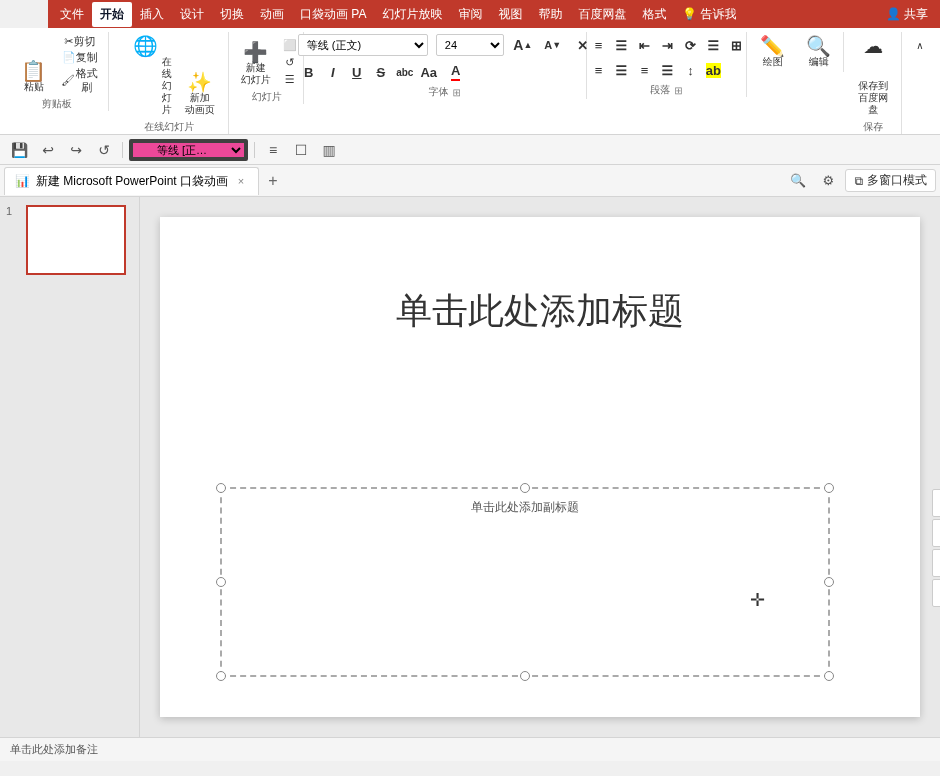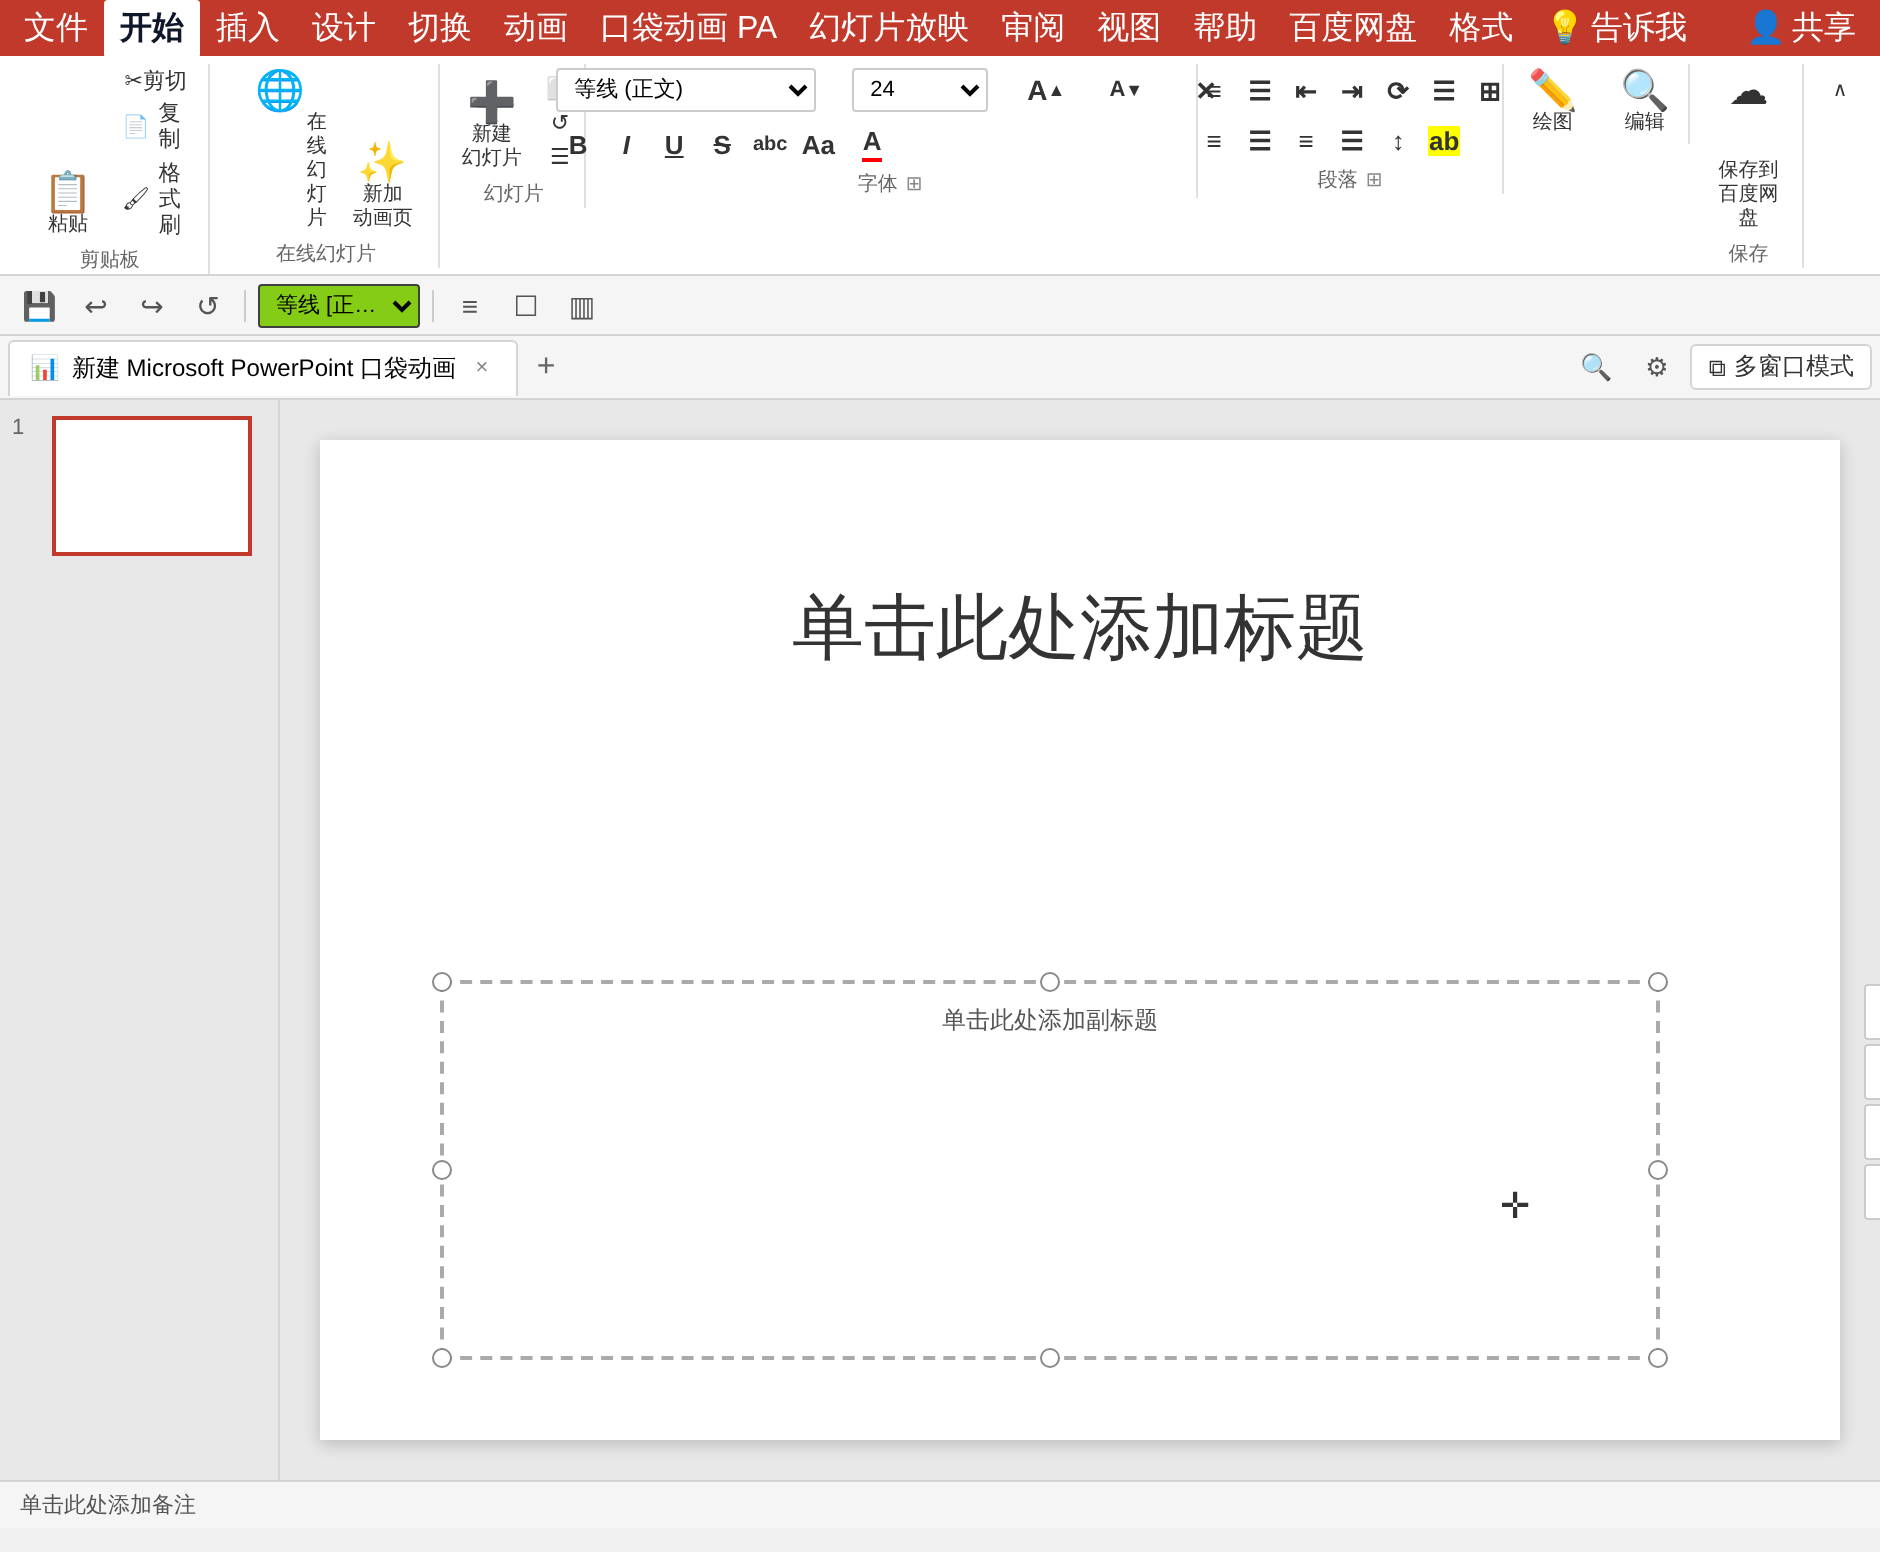--- a/index.html
+++ b/index.html
@@ -5,22 +5,23 @@
     * { box-sizing: border-box; margin: 0; padding: 0; }
     body { font-family: 'Microsoft YaHei', 'SimHei', sans-serif; font-size: 12px; background: #f0f0f0; overflow: hidden; }
 
     
     .menu-bar {
       display: flex;
       align-items: center;
       height: 28px;
       background: #c0392b;
       color: white;
-      font-size: 16px;
+      font-size: 12px;
       padding: 0 4px;
+      margin-left: 48px;
     }
     .menu-bar .menu-item {
       padding: 4px 8px;
       cursor: pointer;
       border-radius: 2px;
     }
     .menu-bar .menu-item.active { background: white; color: #0f172a; font-weight: bold; }
 
     
     .ribbon {
@@ -111,22 +112,22 @@
       padding: 0 8px;
       gap: 4px;
     }
     .qa-btn {
       width: 24px; height: 24px;
       display: flex; align-items: center; justify-content: center;
       cursor: pointer; border-radius: 2px; font-size: 14px; color: #555;
     }
     .qa-separator { width: 1px; height: 16px; background: #ccc; margin: 0 2px; }
     .qa-select {
-      border: 1px solid #404040; background: #84cc16; height: 22px;
-      font-size: 11px; padding: 0 4px; border-radius: 2px; cursor: pointer;
+      border: 4px solid #404040; background: #ec4899; height: 22px;
+      font-size: 11px; padding: 0 20px; border-radius: 2px; cursor: pointer;
     }
 
     
     .tab-bar {
       display: flex;
       align-items: center;
       height: 32px;
       background: #f5f5f5;
       border-bottom: 1px solid #d4d4d4;
       padding: 0 4px;
@@ -386,21 +387,21 @@
           <div class="ribbon-btn small">
             <span>☰</span>
           </div>
         </div>
       </div>
       <div class="ribbon-group-label">幻灯片</div>
     </div>
 
     <div class="ribbon-group">
       <div style="display:flex;flex-direction:column;gap:3px;">
-        <div style="display:flex;align-items:center;gap:18px;">
+        <div style="display:flex;align-items:center;gap:8px;">
           <select class="font-select font-name-select">
             <option>等线 (正文)</option>
           </select>
           <select class="font-select font-size-select">
             <option>24</option>
           </select>
           <div class="fmt-btn">
             <span style="font-size:14px;font-weight:bold;">A</span>
               <span style="font-size:9px;">▲</span>
           </div>

